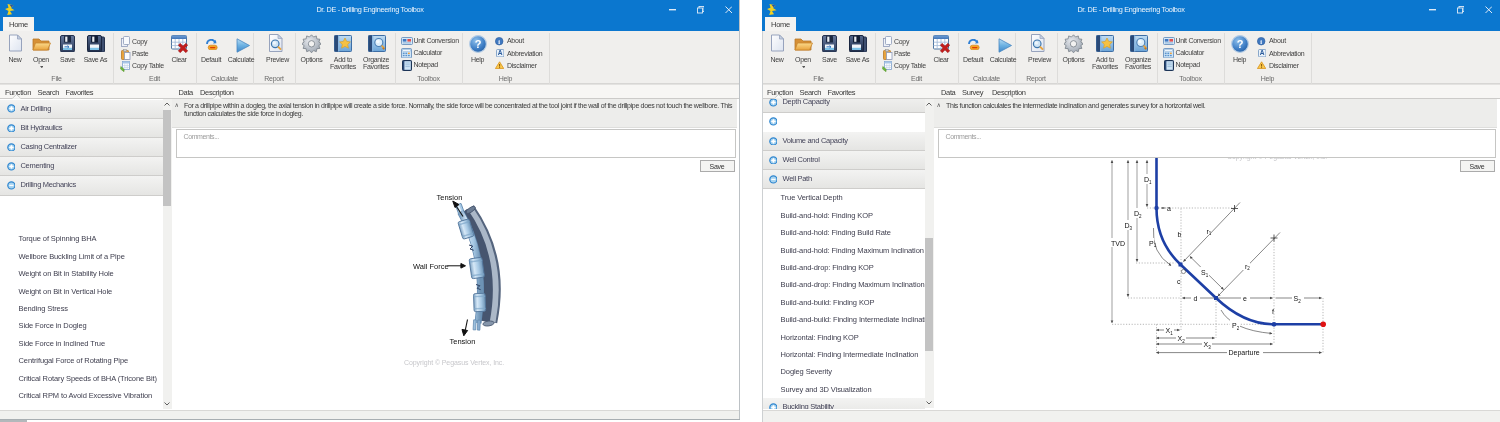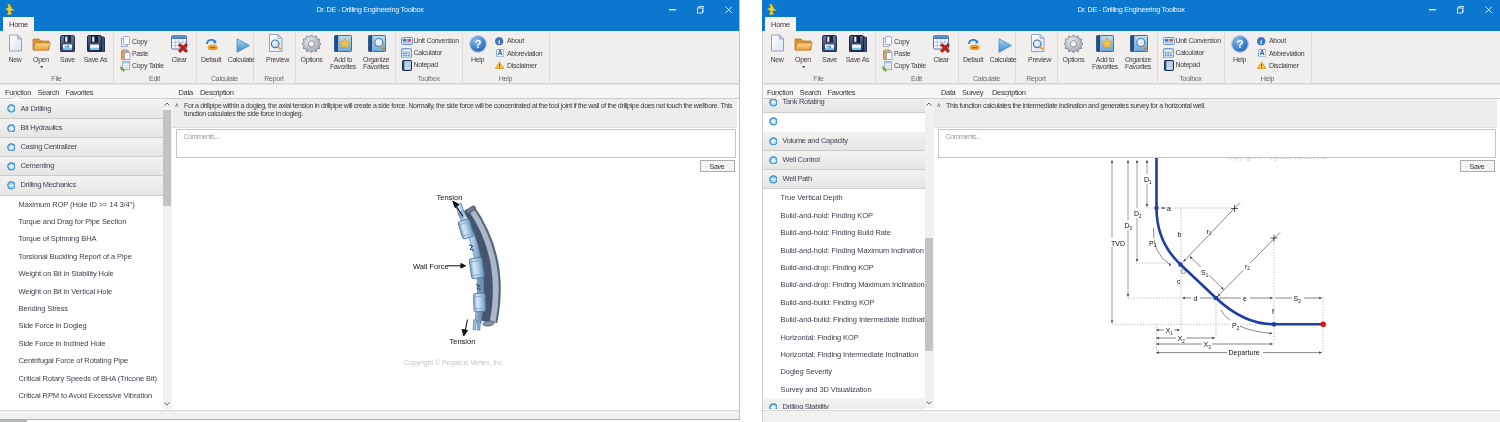--- a/index.html
+++ b/index.html
@@ -355,46 +355,40 @@
       <div class="cat" style="top:77.4px">
         <span>Drilling Mechanics</span>
       </div>
       <svg class="abs" style="left:6.5px;top:82.1px" width="8.8" height="8.8" viewBox="0 0 8.8 8.8">
         <circle cx="4.4" cy="4.4" r="4.2" fill="#2f86cf"></circle>
         <circle cx="4.4" cy="4.4" r="3.0" fill="#a8d4f0"></circle>
         <g transform="translate(4.4,4.4)">
           <rect x="-2.1" y="-0.55" width="4.2" height="1.1" fill="#fff"></rect>
         </g>
       </svg>
-      <div class="item" style="top:96.6px">
-        <span>Maximum ROP (Hole ID &gt;= 14 3/4")</span>
-      </div>
-      <div class="item" style="top:114px">
-        <span>Torque and Drag for Pipe Section</span>
-      </div>
       <div class="item" style="top:131.4px">
         <span>Torque of Spinning BHA</span>
       </div>
       <div class="item" style="top:148.8px">
-        <span>Torsional Buckling Report of a Pipe</span>
+        <span>Wellbore Buckling Limit of a Pipe</span>
       </div>
       <div class="item" style="top:166.2px">
         <span>Weight on Bit in Stability Hole</span>
       </div>
       <div class="item" style="top:183.6px">
         <span>Weight on Bit in Vertical Hole</span>
       </div>
       <div class="item" style="top:201px">
         <span>Bending Stress</span>
       </div>
       <div class="item" style="top:218.4px">
         <span>Side Force in Dogleg</span>
       </div>
       <div class="item" style="top:235.8px">
-        <span>Side Force in Inclined Hole</span>
+        <span>Side Force in Inclined True</span>
       </div>
       <div class="item" style="top:253.2px">
         <span>Centrifugal Force of Rotating Pipe</span>
       </div>
       <div class="item" style="top:288px">
         <span>Critical RPM to Avoid Excessive Vibration</span>
       </div>
       <div class="item" style="top:270.6px">
         <span>Critical Rotary Speeds of BHA (Tricone Bit)</span>
       </div>
@@ -746,21 +740,21 @@
     <svg class="notch" style="left:12px" width="9" height="5" viewBox="0 0 9 5">
       <path d="M0 4.8 L4.5 0.4 L9 4.8" fill="#fbfbfa" stroke="#b5b5b3" stroke-width="0.8"></path>
       <rect x="0" y="4.2" width="9" height="0.8" fill="#fbfbfa"></rect>
     </svg>
     <svg class="notch" style="left:242.5px" width="9" height="5" viewBox="0 0 9 5">
       <path d="M0 4.8 L4.5 0.4 L9 4.8" fill="#fbfbfa" stroke="#b5b5b3" stroke-width="0.8"></path>
       <rect x="0" y="4.2" width="9" height="0.8" fill="#fbfbfa"></rect>
     </svg>
     <div class="listpanel">
       <div class="cat" style="top:-5.6px">
-        <span>Tank Rotating</span>
+        <span>Depth Capacity</span>
       </div>
       <svg class="abs" style="left:6.5px;top:-0.9px" width="8.8" height="8.8" viewBox="0 0 8.8 8.8">
         <circle cx="4.4" cy="4.4" r="4.2" fill="#2f86cf"></circle>
         <circle cx="4.4" cy="4.4" r="3.0" fill="#a8d4f0"></circle>
         <g transform="translate(4.4,4.4)">
           <path d="M0 -2.7 L0.9 -0.9 L2.7 0 L0.9 0.9 L0 2.7 L-0.9 0.9 L-2.7 0 L-0.9 -0.9 Z" fill="#fff"></path>
         </g>
       </svg>
       <svg class="abs" style="left:6.5px;top:18.3px" width="8.8" height="8.8" viewBox="0 0 8.8 8.8">
         <circle cx="4.4" cy="4.4" r="4.2" fill="#2f86cf"></circle>
@@ -829,21 +823,21 @@
       <div class="item" style="top:247px">
         <span>Horizontal: Finding Intermediate Inclination</span>
       </div>
       <div class="item" style="top:264.4px">
         <span>Dogleg Severity</span>
       </div>
       <div class="item" style="top:281.8px">
         <span>Survey and 3D Visualization</span>
       </div>
       <div class="cat" style="top:299.2px">
-        <span>Drilling Stability</span>
+        <span>Buckling Stability</span>
       </div>
       <svg class="abs" style="left:6.5px;top:303.9px" width="8.8" height="8.8" viewBox="0 0 8.8 8.8">
         <circle cx="4.4" cy="4.4" r="4.2" fill="#2f86cf"></circle>
         <circle cx="4.4" cy="4.4" r="3.0" fill="#a8d4f0"></circle>
         <g transform="translate(4.4,4.4)">
           <path d="M0 -2.7 L0.9 -0.9 L2.7 0 L0.9 0.9 L0 2.7 L-0.9 0.9 L-2.7 0 L-0.9 -0.9 Z" fill="#fff"></path>
         </g>
       </svg>
     </div>
     <div class="sbar" style="left:162.5px;height:308.5px"></div>

